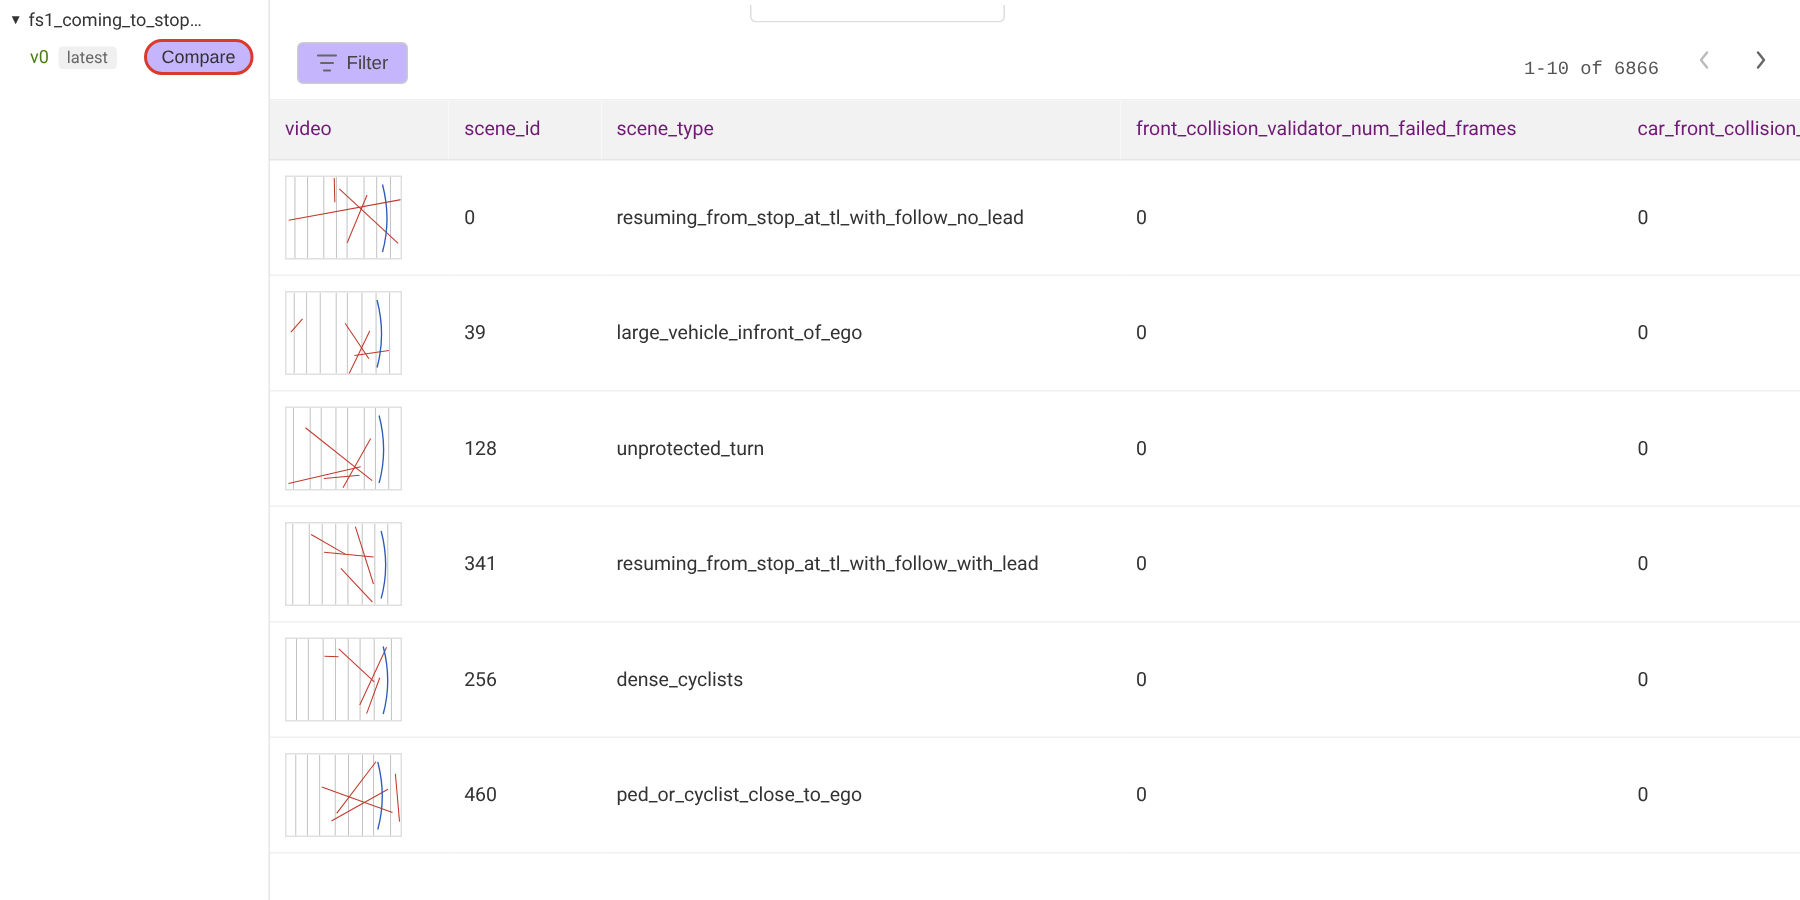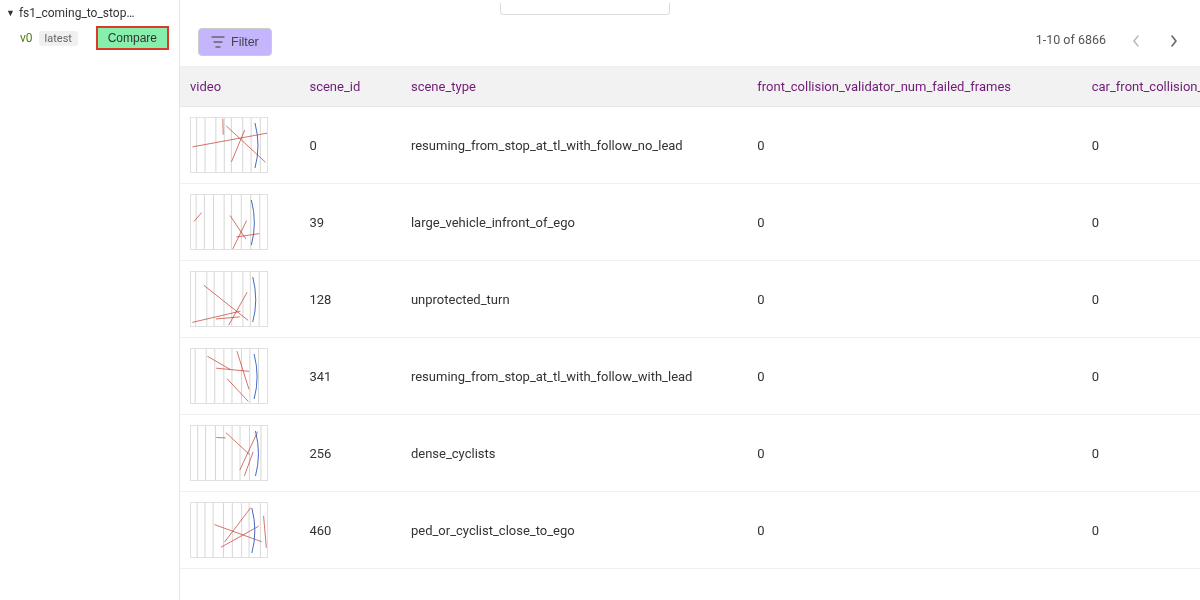--- a/index.html
+++ b/index.html
@@ -50,24 +50,24 @@
     }
     .latest-badge {
       background: #f0f0f0;
       color: #666;
       border-radius: 3px;
       padding: 1px 6px;
       font-size: 11px;
     }
     .compare-btn {
       margin-left: auto;
-      background: #86efac;
+      background: #c4b5fd;
       border: 2px solid #d93a2b;
       color: #333;
-      border-radius: 0;
+      border-radius: 12px;
       padding: 3px 10px;
       font-size: 12px;
       cursor: pointer;
     }
     .main {
       flex: 1;
       display: flex;
       flex-direction: column;
       overflow: hidden;
     }
@@ -103,24 +103,25 @@
       font-size: 12.5px;
       color: #444;
       cursor: pointer;
     }
     .filter-icon {
       display: inline-flex;
     }
     .spacer { flex: 1; }
     .pagination {
       display: flex;
-      align-items: flex-start;
+      align-items: flex-end;
       gap: 22px;
       font-size: 12.5px;
       color: #555;
+      font-family: Liberation Mono, monospace;
     }
     .page-arrow {
       cursor: pointer;
       color: #888;
       font-size: 14px;
       padding: 2px 4px;
     }
     .page-arrow.disabled { color: #ccc; cursor: default; }
     .table-wrapper {
       flex: 1;

